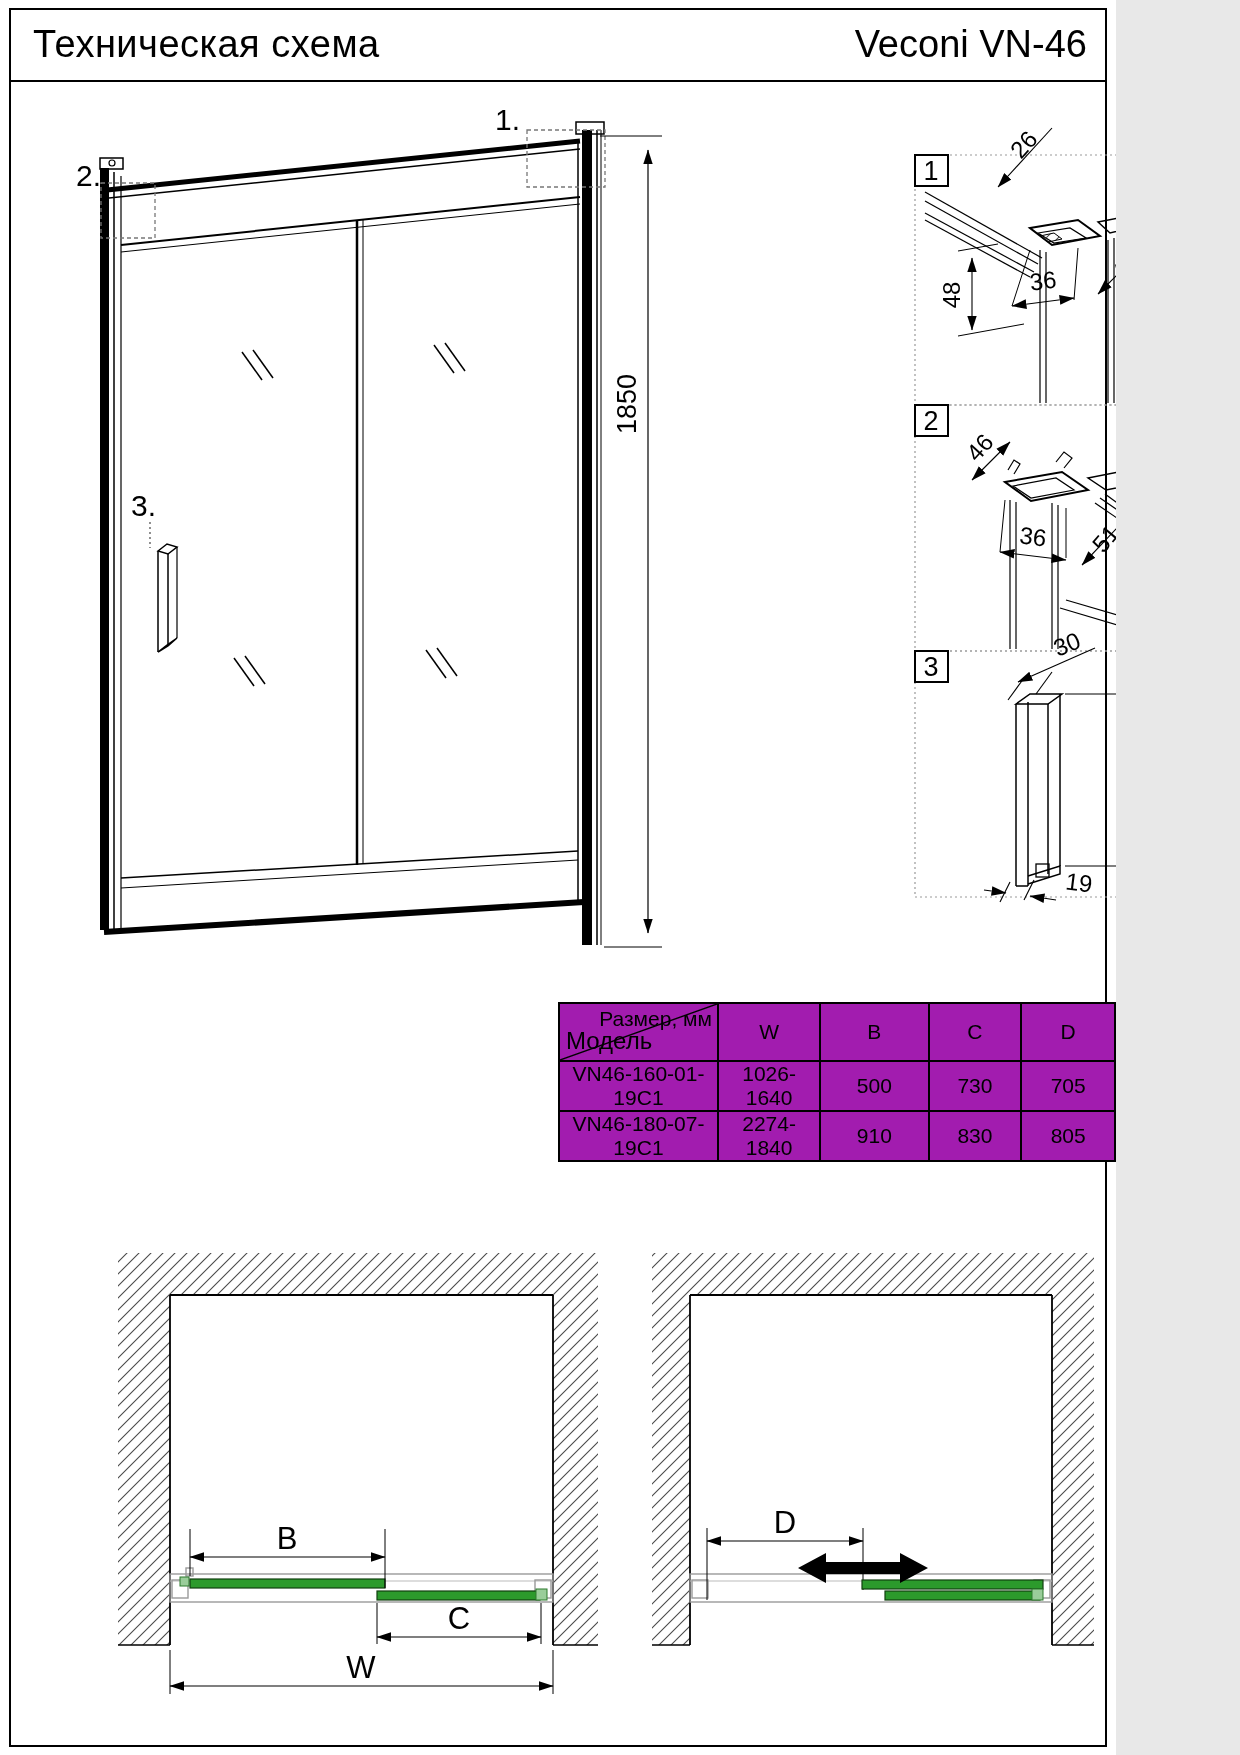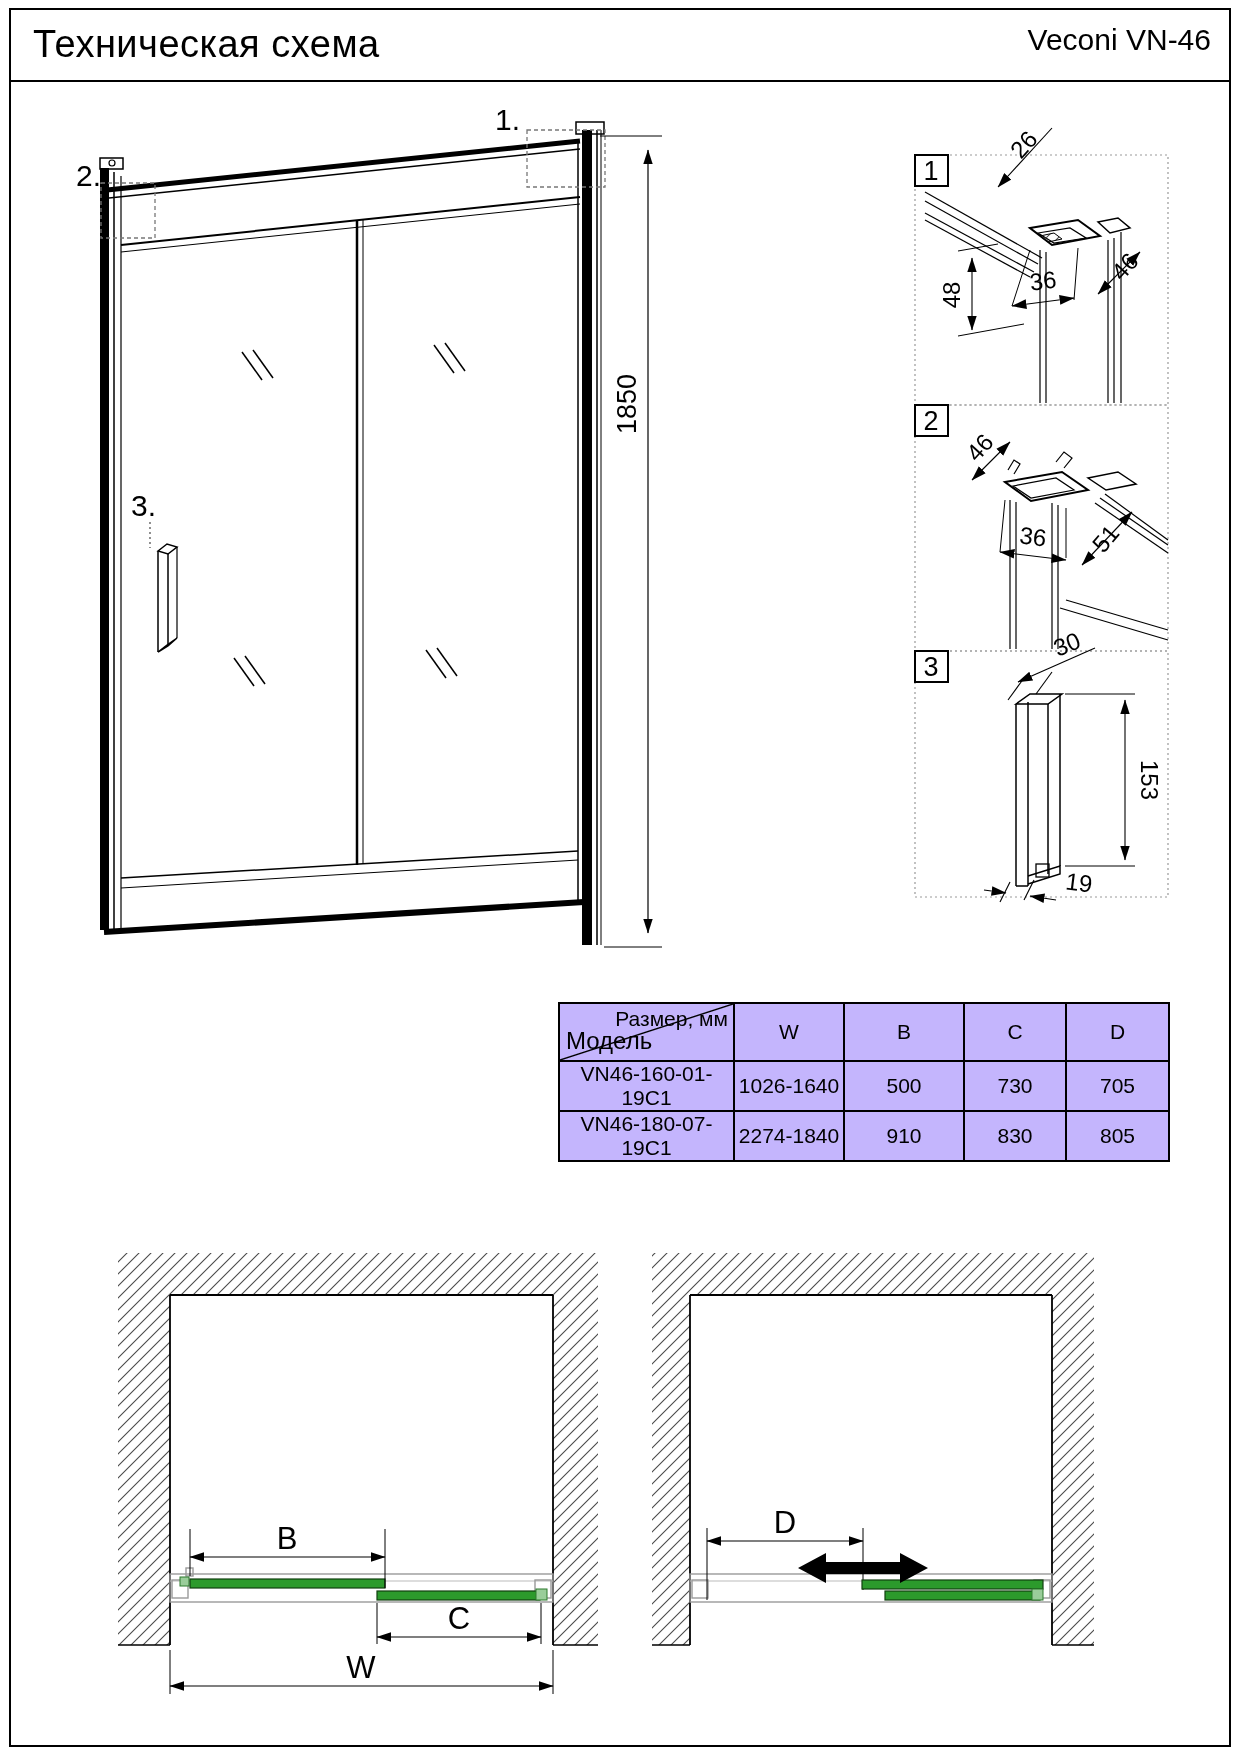--- a/index.html
+++ b/index.html
@@ -1,26 +1,26 @@
 <!DOCTYPE html>
 <html><head>
 <meta charset="utf-8">
 <style>
   html,body{margin:0;padding:0;background:#e8e8e8;}
-  .page{position:relative;width:1240px;height:1755px;background:#fff;
+  .page{position:relative;width:1116px;height:1755px;background:#fff;
         font-family:"Liberation Sans","DejaVu Sans",sans-serif;overflow:hidden;}
   .page-border{position:absolute;left:9px;top:8px;right:9px;bottom:8px;
         border:2px solid #000;pointer-events:none;}
   .titlebar{position:absolute;left:11px;top:10px;right:11px;height:70px;}
   .title{position:absolute;left:22px;top:13px;font-size:38px;color:#000;letter-spacing:0.5px;}
-  .product{position:absolute;right:18px;top:13px;font-size:30px;color:#000;}
+  .product{position:absolute;right:18px;top:13px;font-size:38px;color:#000;}
   .title-rule{position:absolute;left:11px;right:11px;top:80px;border-top:2px solid #000;height:0;}
   svg.art{position:absolute;left:0;top:0;}
   svg text{fill:#000;stroke:none;font-family:"Liberation Sans","DejaVu Sans",sans-serif;}
-  table.spec{position:absolute;left:558px;top:1002px;border-collapse:collapse;table-layout:fixed;background:#c4b5fd;}
+  table.spec{position:absolute;left:558px;top:1002px;border-collapse:collapse;table-layout:fixed;background:#a21caf;}
   table.spec td{border:2px solid #000;font-size:21px;color:#000;text-align:center;vertical-align:middle;padding:0;}
   td.diag{position:relative;background-image:linear-gradient(to bottom right,
         transparent calc(50% - 1.2px),#000 calc(50% - 0.2px),#000 calc(50% + 0.2px),transparent calc(50% + 1.2px));}
   .diag-top{position:absolute;top:3px;right:5px;font-size:21px;}
   .diag-bottom{position:absolute;bottom:5px;left:6px;font-size:24px;}
   td.model-cell{text-align:left;padding-left:12px;}
   td.head-col{font-size:25px;}
 </style>
 </head>
 <body>

